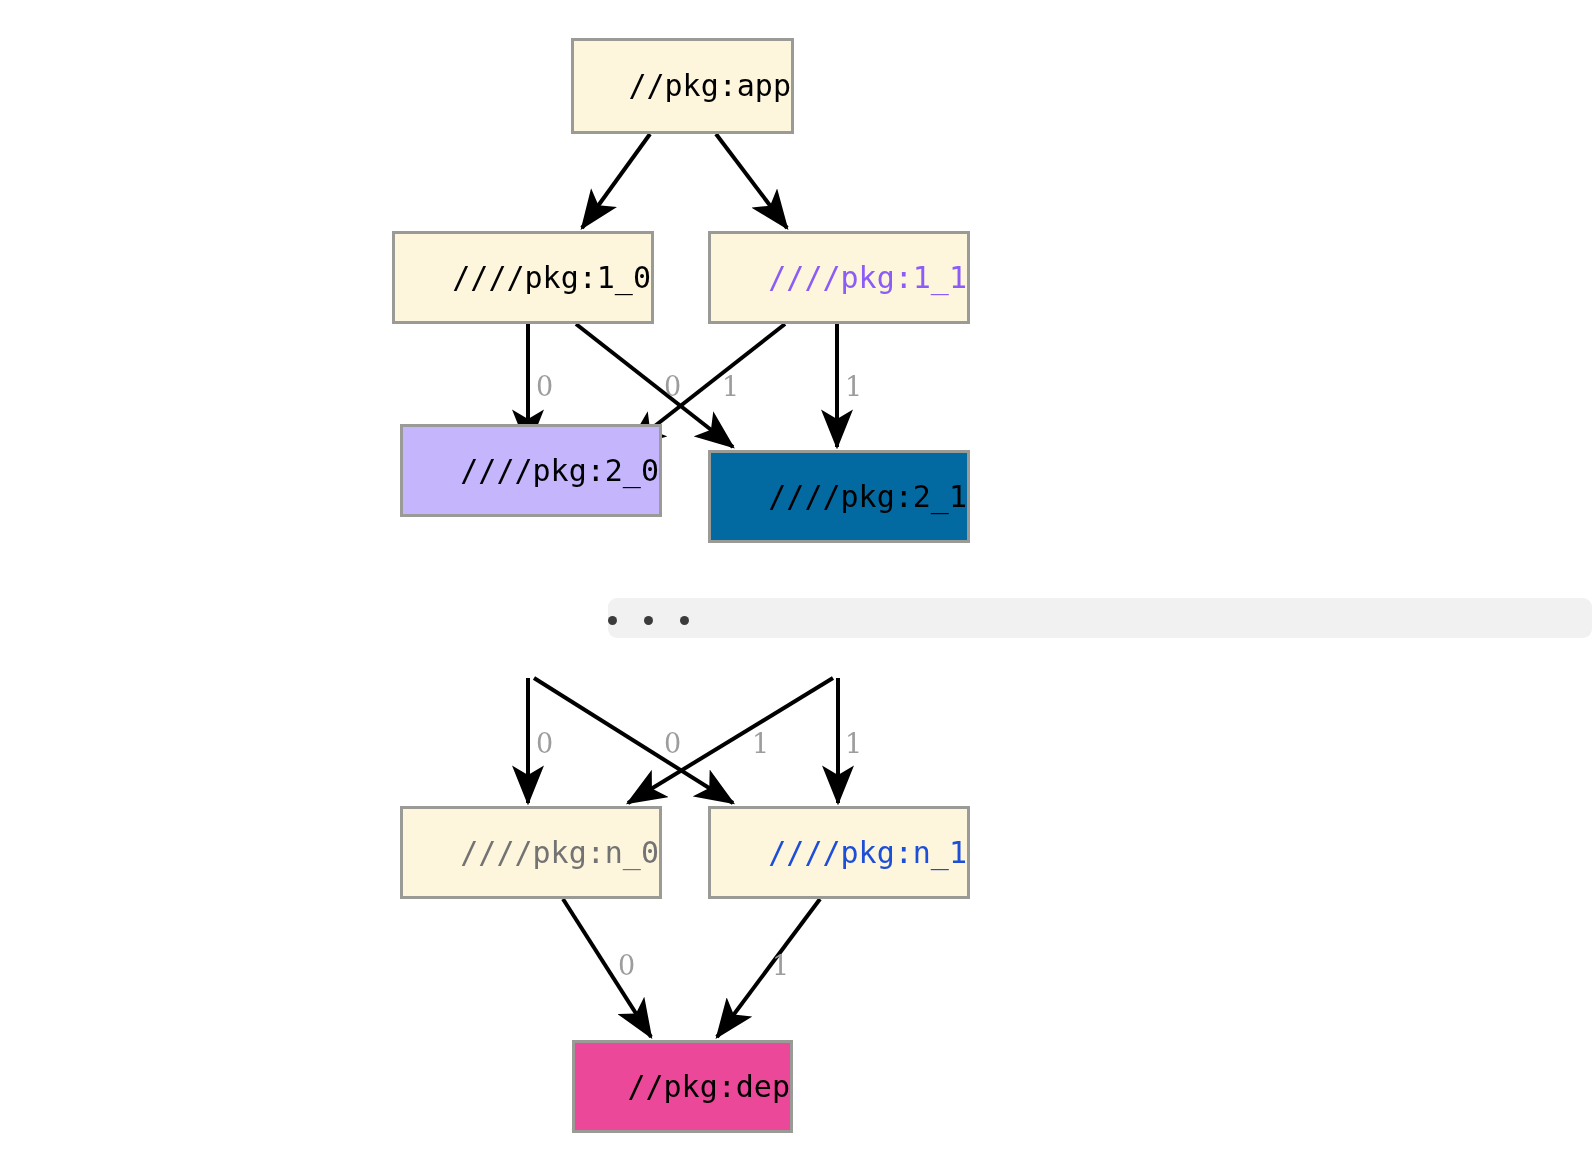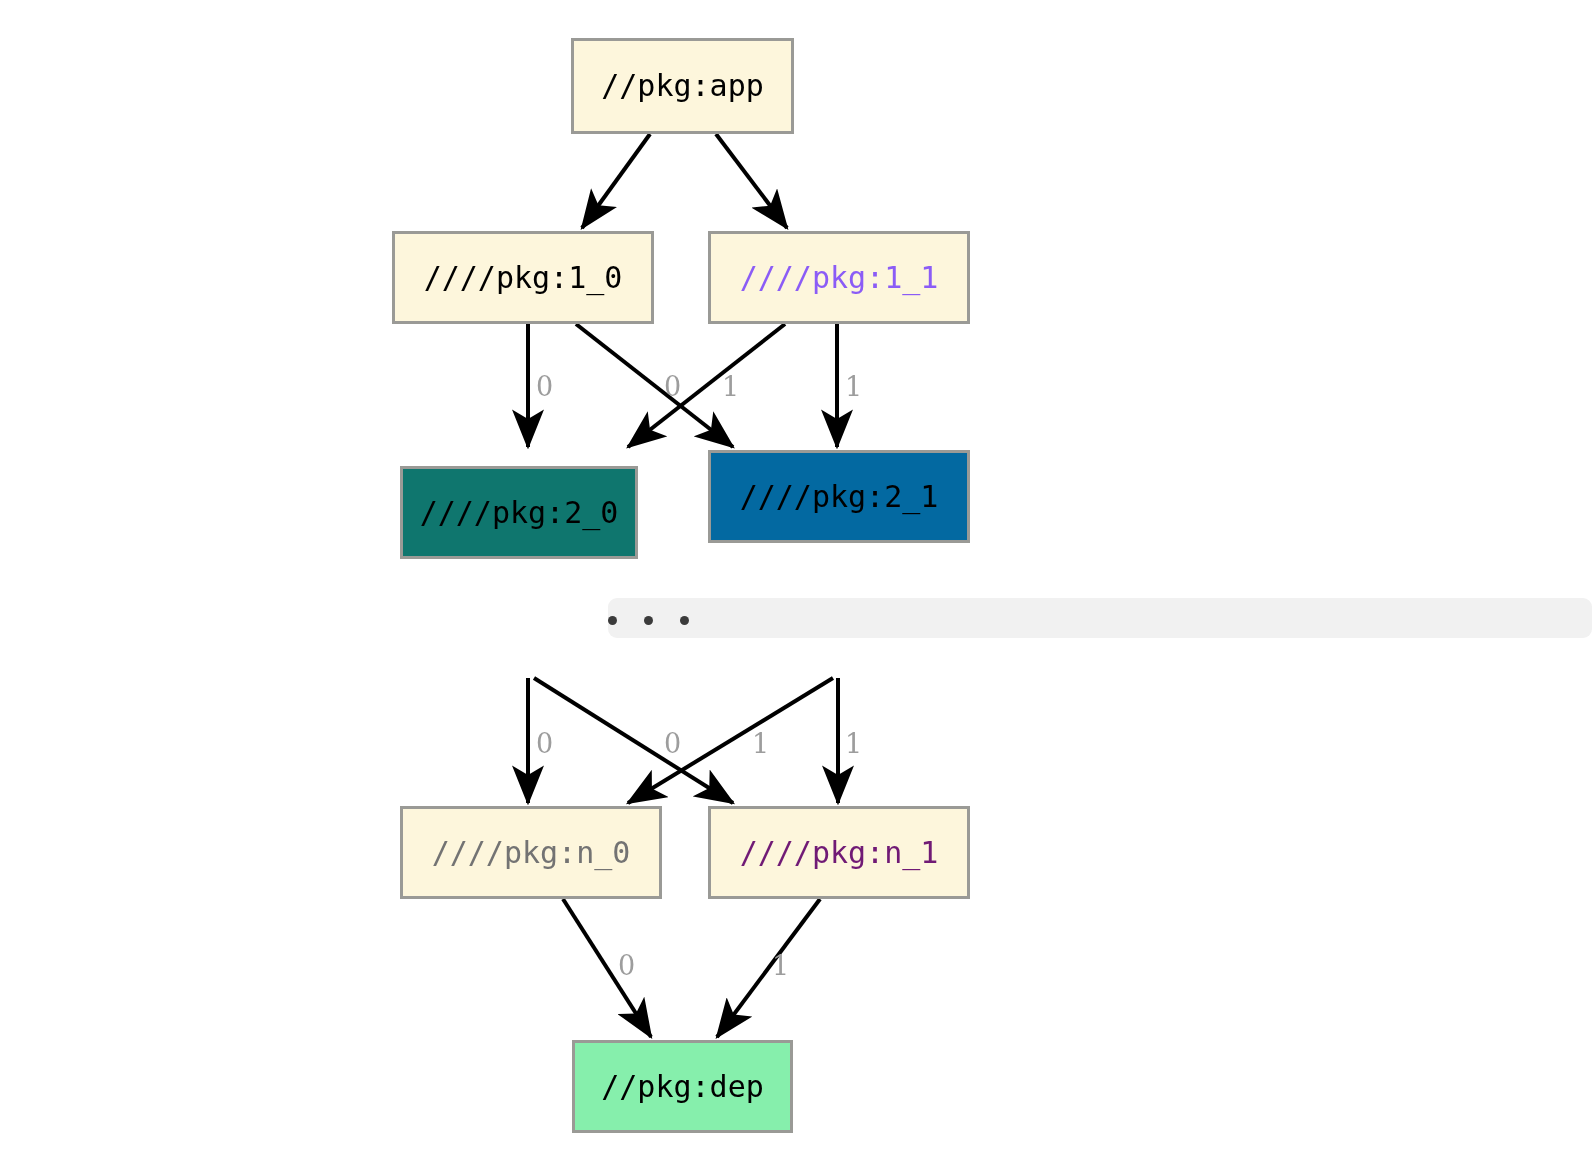--- a/index.html
+++ b/index.html
@@ -26,21 +26,21 @@
     height: 1162px;
     pointer-events: none;
   }
   .node {
     position: absolute;
     box-sizing: border-box;
     background: #fdf6dc;
     border: 3px solid #9a9a96;
     display: flex;
     align-items: center;
-    justify-content: center;
+    justify-content: flex-end;
     z-index: 2;
   }
   .node-label {
     font-family: "DejaVu Sans Mono", "Liberation Mono", monospace;
     font-size: 30px;
     color: #000000;
     letter-spacing: 0px;
     white-space: nowrap;
     line-height: 1;
   }
@@ -107,33 +107,33 @@
   <div id="node-layer">
       <div class="node" style="left: 571px; top: 38px; width: 223px; height: 96px; background: rgb(253, 246, 220); border-color: rgb(154, 154, 150);">
         <span class="node-label" style="color: rgb(0, 0, 0);">//pkg:app</span>
       </div>
       <div class="node" style="left: 392px; top: 231px; width: 262px; height: 93px; background: rgb(253, 246, 220); border-color: rgb(154, 154, 150);">
         <span class="node-label" style="color: rgb(0, 0, 0);">////pkg:1_0</span>
       </div>
       <div class="node" style="left: 708px; top: 231px; width: 262px; height: 93px; background: rgb(253, 246, 220); border-color: rgb(154, 154, 150);">
         <span class="node-label" style="color: #8b5cf6;">////pkg:1_1</span>
       </div>
-      <div class="node" style="left: 400px; top: 466px; width: 238px; height: 93px; background: #0f766e; border-color: rgb(154, 154, 150);">
+      <div class="node" style="left: 400px; top: 424px; width: 262px; height: 93px; background: #c4b5fd; border-color: rgb(154, 154, 150);">
         <span class="node-label" style="color: rgb(0, 0, 0);">////pkg:2_0</span>
       </div>
       <div class="node" style="left: 708px; top: 450px; width: 262px; height: 93px; background: #0369a1; border-color: rgb(154, 154, 150);">
         <span class="node-label" style="color: rgb(0, 0, 0);">////pkg:2_1</span>
       </div>
       <div class="node" style="left: 400px; top: 806px; width: 262px; height: 93px; background: rgb(253, 246, 220); border-color: rgb(154, 154, 150);">
         <span class="node-label" style="color: #737373;">////pkg:n_0</span>
       </div>
       <div class="node" style="left: 708px; top: 806px; width: 262px; height: 93px; background: rgb(253, 246, 220); border-color: rgb(154, 154, 150);">
-        <span class="node-label" style="color: #701a75;">////pkg:n_1</span>
+        <span class="node-label" style="color: #1d4ed8;">////pkg:n_1</span>
       </div>
-      <div class="node" style="left: 572px; top: 1040px; width: 221px; height: 93px; background: #86efac; border-color: rgb(154, 154, 150);">
+      <div class="node" style="left: 572px; top: 1040px; width: 221px; height: 93px; background: #ec4899; border-color: rgb(154, 154, 150);">
         <span class="node-label" style="color: rgb(0, 0, 0);">//pkg:dep</span>
       </div>
     </div>
 
   <div class="ellipsis-band" id="ellipsis-band" style="left: 608px; top: 598px; width: 984px; height: 40px; background: rgb(241, 241, 241);"></div>
   <div class="ellipsis-dots" id="ellipsis-dots" style="left: 608px; top: 616px;">
       <span class="dot" style="background: rgb(59, 59, 59);"></span>
       <span class="dot" style="background: rgb(59, 59, 59);"></span>
       <span class="dot" style="background: rgb(59, 59, 59);"></span>
     </div>

